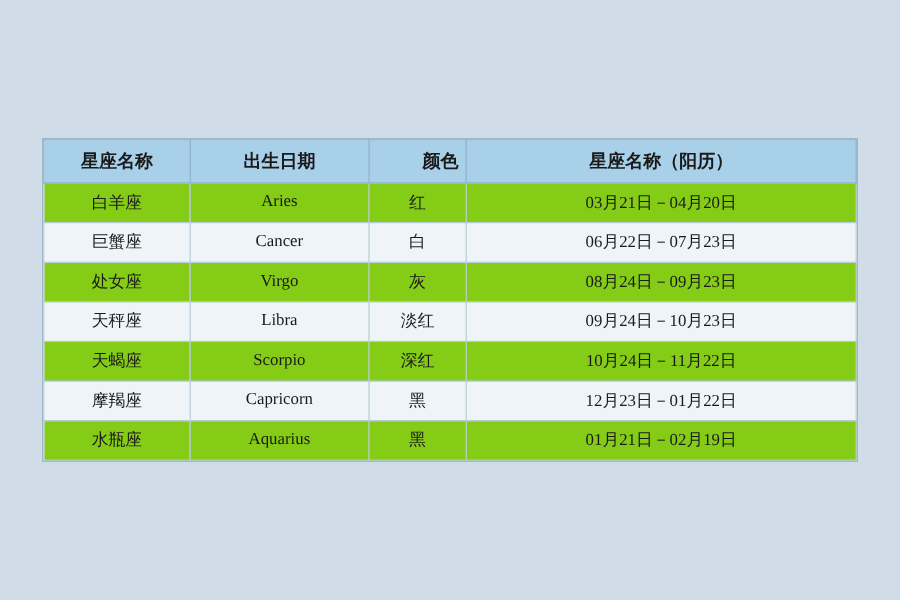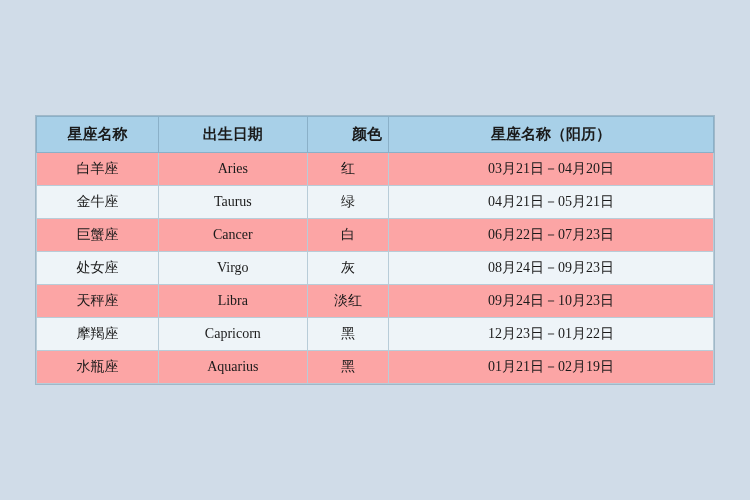--- a/index.html
+++ b/index.html
@@ -36,21 +36,21 @@
     thead th {
       border: 1px solid #8ab0c8;
       padding: 8px 6px;
       text-align: center;
       font-size: 15px;
       font-weight: bold;
       color: #1a1a1a;
     }
 
     tbody tr {
-      background-color: #fca5a5;
+      background-color: #84cc16;
     }
 
     tbody tr:nth-child(even) {
       background-color: #eef4f8;
     }
 
     tbody td {
       border: 1px solid #b8ccd8;
       padding: 7px 6px;
       text-align: center;
@@ -77,44 +77,44 @@
       </tr>
     </thead>
     <tbody id="table-body">
     <tr>
           <td>白羊座</td>
           <td>Aries</td>
           <td>红</td>
           <td>03月21日－04月20日</td>
         </tr>
         <tr>
-          <td>金牛座</td>
-          <td>Taurus</td>
-          <td>绿</td>
-          <td>04月21日－05月21日</td>
-        </tr>
-        <tr>
           <td>巨蟹座</td>
           <td>Cancer</td>
           <td>白</td>
           <td>06月22日－07月23日</td>
         </tr>
         <tr>
           <td>处女座</td>
           <td>Virgo</td>
           <td>灰</td>
           <td>08月24日－09月23日</td>
         </tr>
         <tr>
           <td>天秤座</td>
           <td>Libra</td>
           <td>淡红</td>
           <td>09月24日－10月23日</td>
         </tr>
         <tr>
+          <td>天蝎座</td>
+          <td>Scorpio</td>
+          <td>深红</td>
+          <td>10月24日－11月22日</td>
+        </tr>
+        <tr>
           <td>摩羯座</td>
           <td>Capricorn</td>
           <td>黑</td>
           <td>12月23日－01月22日</td>
         </tr>
         <tr>
           <td>水瓶座</td>
           <td>Aquarius</td>
           <td>黑</td>
           <td>01月21日－02月19日</td>

